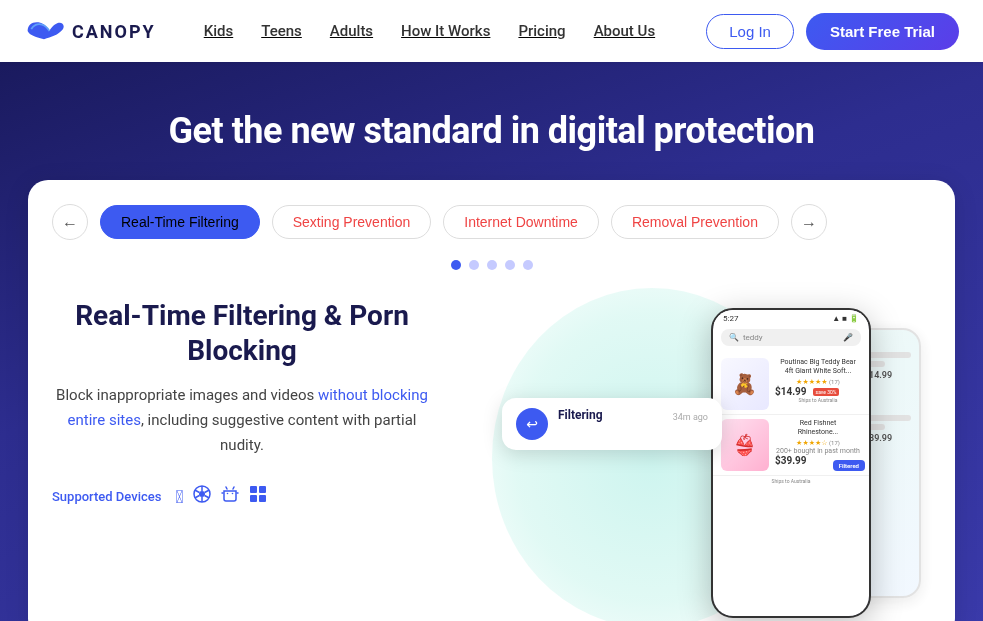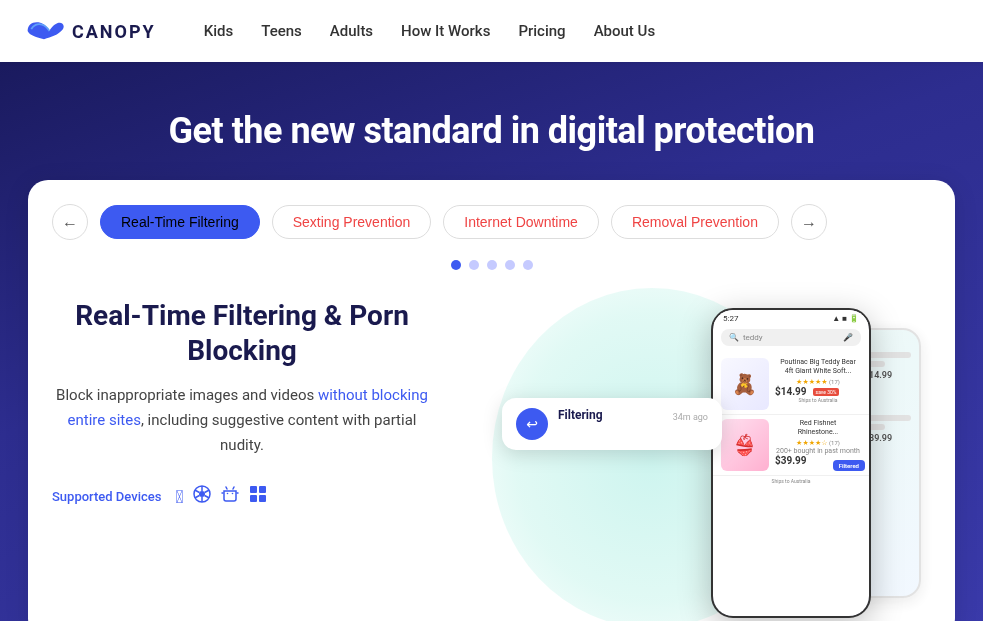--- a/index.html
+++ b/index.html
@@ -37,20 +37,21 @@
       font-size: 18px;
       font-weight: 700;
       color: #1a1a4e;
       letter-spacing: 2px;
     }
     .nav-links {
       display: flex;
       align-items: center;
       gap: 28px;
       margin-left: 16px;
+      text-decoration: underline;
     }
     .nav-link {
       color: #333;
       text-decoration: none;
       font-size: 15px;
       font-weight: 500;
     }
     .nav-actions {
       margin-left: auto;
       display: flex;
@@ -434,20 +435,24 @@
     </svg>
     <span class="logo-text">CANOPY</span>
   </a>
   <div class="nav-links">
     <a class="nav-link" href="#">Kids</a>
     <a class="nav-link" href="#">Teens</a>
     <a class="nav-link" href="#">Adults</a>
     <a class="nav-link" href="#">How It Works</a>
     <a class="nav-link" href="#">Pricing</a>
     <a class="nav-link" href="#">About Us</a>
+  </div>
+  <div class="nav-actions">
+    <button class="btn-login">Log In</button>
+    <button class="btn-trial">Start Free Trial</button>
   </div>
 </nav>
 
 <div class="hero">
   <h1 class="hero-title">Get the new standard in digital protection</h1>
 
   <div class="card">
 
     <div class="tabs">
       <button class="tab-arrow">←</button>

